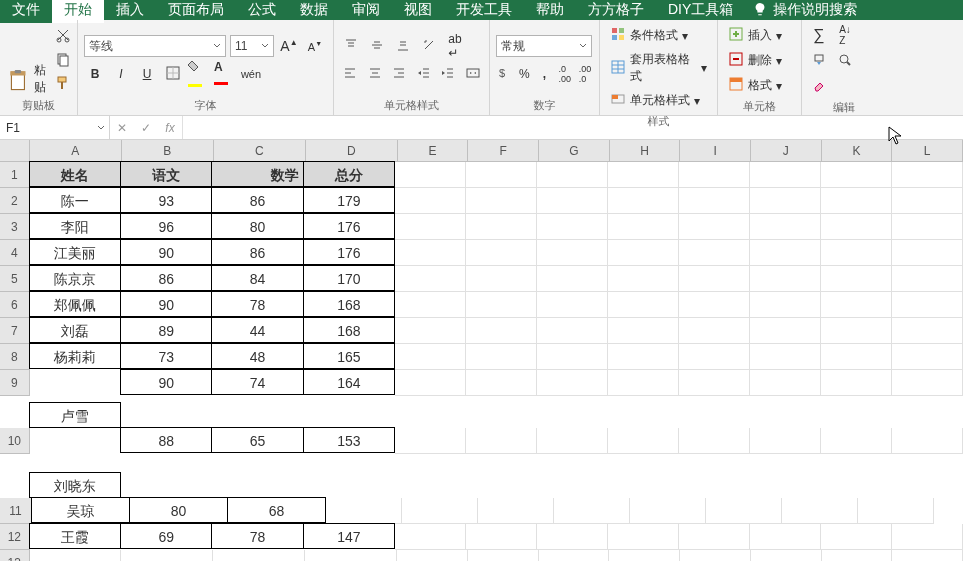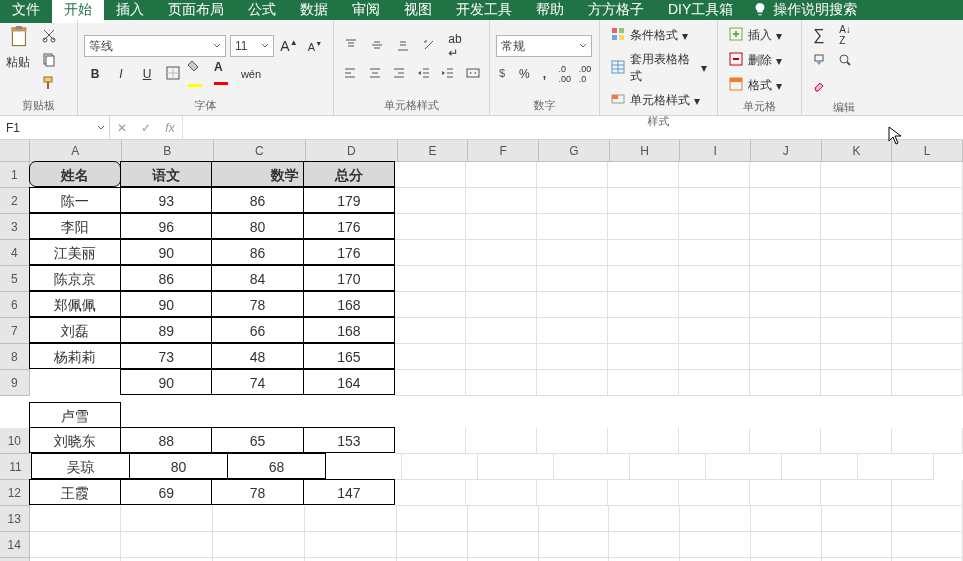--- a/index.html
+++ b/index.html
@@ -13,21 +13,21 @@
 .search-hint { display: flex; align-items: center; gap: 6px; margin-left: 8px; }
 
 
 .ribbon { background: #f3f3f3; border-bottom: 1px solid #d4d4d4; height: 96px; display: flex; }
 .ribbon-group { border-right: 1px solid #d4d4d4; padding: 4px 6px 2px 6px; display: flex; flex-direction: column; justify-content: space-between; }
 .ribbon-group-body { display: flex; gap: 4px; flex: 1; }
 .ribbon-group-label { text-align: center; font-size: 11px; color: #666; padding-top: 2px; }
 .rg-col { display: flex; flex-direction: column; gap: 2px; justify-content: center; }
 .rg-row { display: flex; gap: 4px; align-items: center; }
 .ico-btn { width: 22px; height: 22px; display: flex; align-items: center; justify-content: center; cursor: pointer; }
-.big-btn { display: flex; flex-direction: column; align-items: flex-start; gap: 2px; font-size: 12px; cursor: pointer; }
+.big-btn { display: flex; flex-direction: row; align-items: flex-end; gap: 2px; font-size: 12px; cursor: pointer; }
 .big-btn .ico { width: 28px; height: 28px; display: flex; align-items: center; justify-content: center; }
 .combo { border: 1px solid #b3b3b3; background: #fff; height: 22px; display: flex; align-items: center; padding: 0 4px; font-size: 12px; color: #444; }
 .combo .dd { margin-left: auto; }
 .mini-btn { display: flex; align-items: center; gap: 4px; font-size: 12px; color: #333; padding: 2px 4px; cursor: pointer; }
 .color-bar { display: inline-block; width: 14px; height: 3px; background: #000; }
 
 
 .fbar { height: 24px; border-bottom: 1px solid #d4d4d4; display: flex; align-items: stretch; }
 .name-box { width: 110px; border-right: 1px solid #d4d4d4; display: flex; align-items: center; padding: 0 6px; font-size: 12px; background: #fff; position: relative; }
 .name-box .dd { position: absolute; right: 4px; }
@@ -398,21 +398,21 @@
       <div class="col-h" style="width: 76px;">H</div>
       <div class="col-h" style="width: 76px;">I</div>
       <div class="col-h" style="width: 76px;">J</div>
       <div class="col-h" style="width: 76px;">K</div>
       <div class="col-h" style="width: 76px;">L</div>
     </div>
   <div class="rows">
 
   <div class="row">
         <div class="row-h">1</div>
-        <div class="cell header" style="width: 99px; border-radius: 7px;">姓名</div>
+        <div class="cell header" style="width: 99px;">姓名</div>
         <div class="cell header" style="width: 99px;">语文</div>
         <div class="cell header" style="width: 99px; text-align: right;">数学</div>
         <div class="cell header" style="width: 99px;">总分</div>
         <div class="cell" style="width: 76px;"></div>
         <div class="cell" style="width: 76px;"></div>
         <div class="cell" style="width: 76px;"></div>
         <div class="cell" style="width: 76px;"></div>
         <div class="cell" style="width: 76px;"></div>
         <div class="cell" style="width: 76px;"></div>
         <div class="cell" style="width: 76px;"></div>
@@ -490,21 +490,21 @@
         <div class="cell" style="width: 76px;"></div>
         <div class="cell" style="width: 76px;"></div>
         <div class="cell" style="width: 76px;"></div>
         <div class="cell" style="width: 76px;"></div>
         <div class="cell" style="width: 76px;"></div>
       </div>
       <div class="row">
         <div class="row-h">7</div>
         <div class="cell data" style="width: 99px;">刘磊</div>
         <div class="cell data" style="width: 99px;">89</div>
-        <div class="cell data" style="width: 99px;">66</div>
+        <div class="cell data" style="width: 99px;">44</div>
         <div class="cell data" style="width: 99px;">168</div>
         <div class="cell" style="width: 76px;"></div>
         <div class="cell" style="width: 76px;"></div>
         <div class="cell" style="width: 76px;"></div>
         <div class="cell" style="width: 76px;"></div>
         <div class="cell" style="width: 76px;"></div>
         <div class="cell" style="width: 76px;"></div>
         <div class="cell" style="width: 76px;"></div>
         <div class="cell" style="width: 76px;"></div>
       </div>
@@ -533,21 +533,21 @@
         <div class="cell" style="width: 76px;"></div>
         <div class="cell" style="width: 76px;"></div>
         <div class="cell" style="width: 76px;"></div>
         <div class="cell" style="width: 76px;"></div>
         <div class="cell" style="width: 76px;"></div>
         <div class="cell" style="width: 76px;"></div>
         <div class="cell" style="width: 76px;"></div>
       </div>
       <div class="row">
         <div class="row-h">10</div>
-        <div class="cell data" style="width: 99px;">刘晓东</div>
+        <div class="cell data" style="width: 99px; margin-top: 44px;">刘晓东</div>
         <div class="cell data" style="width: 99px;">88</div>
         <div class="cell data" style="width: 99px;">65</div>
         <div class="cell data" style="width: 99px;">153</div>
         <div class="cell" style="width: 76px;"></div>
         <div class="cell" style="width: 76px;"></div>
         <div class="cell" style="width: 76px;"></div>
         <div class="cell" style="width: 76px;"></div>
         <div class="cell" style="width: 76px;"></div>
         <div class="cell" style="width: 76px;"></div>
         <div class="cell" style="width: 76px;"></div>

